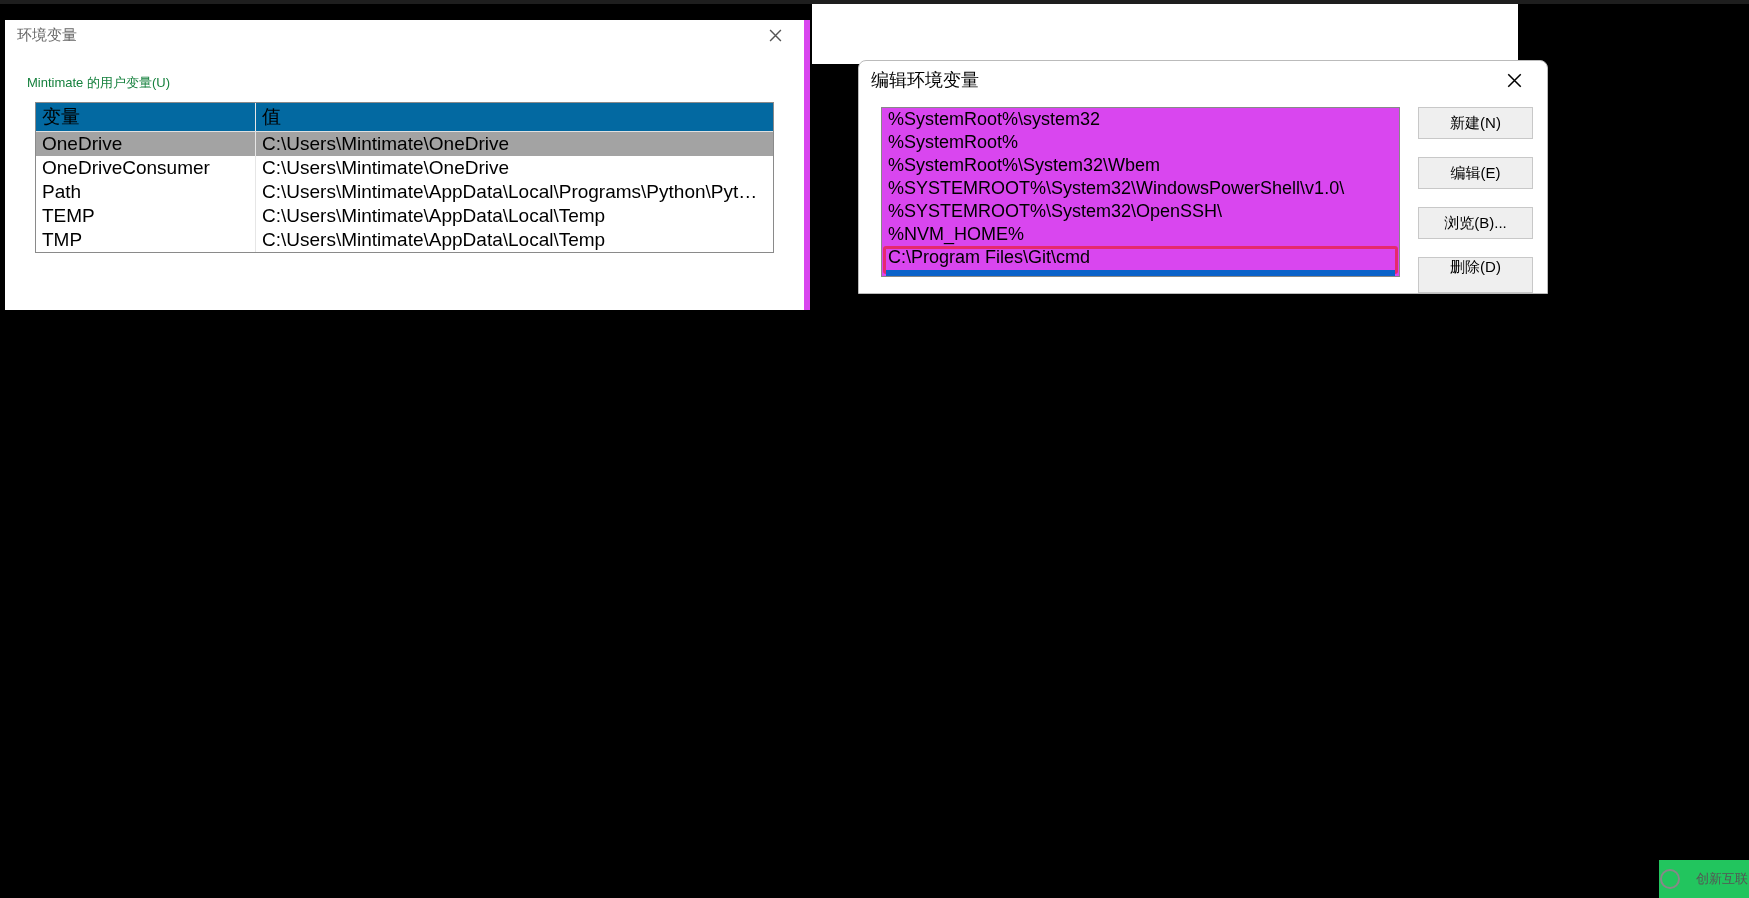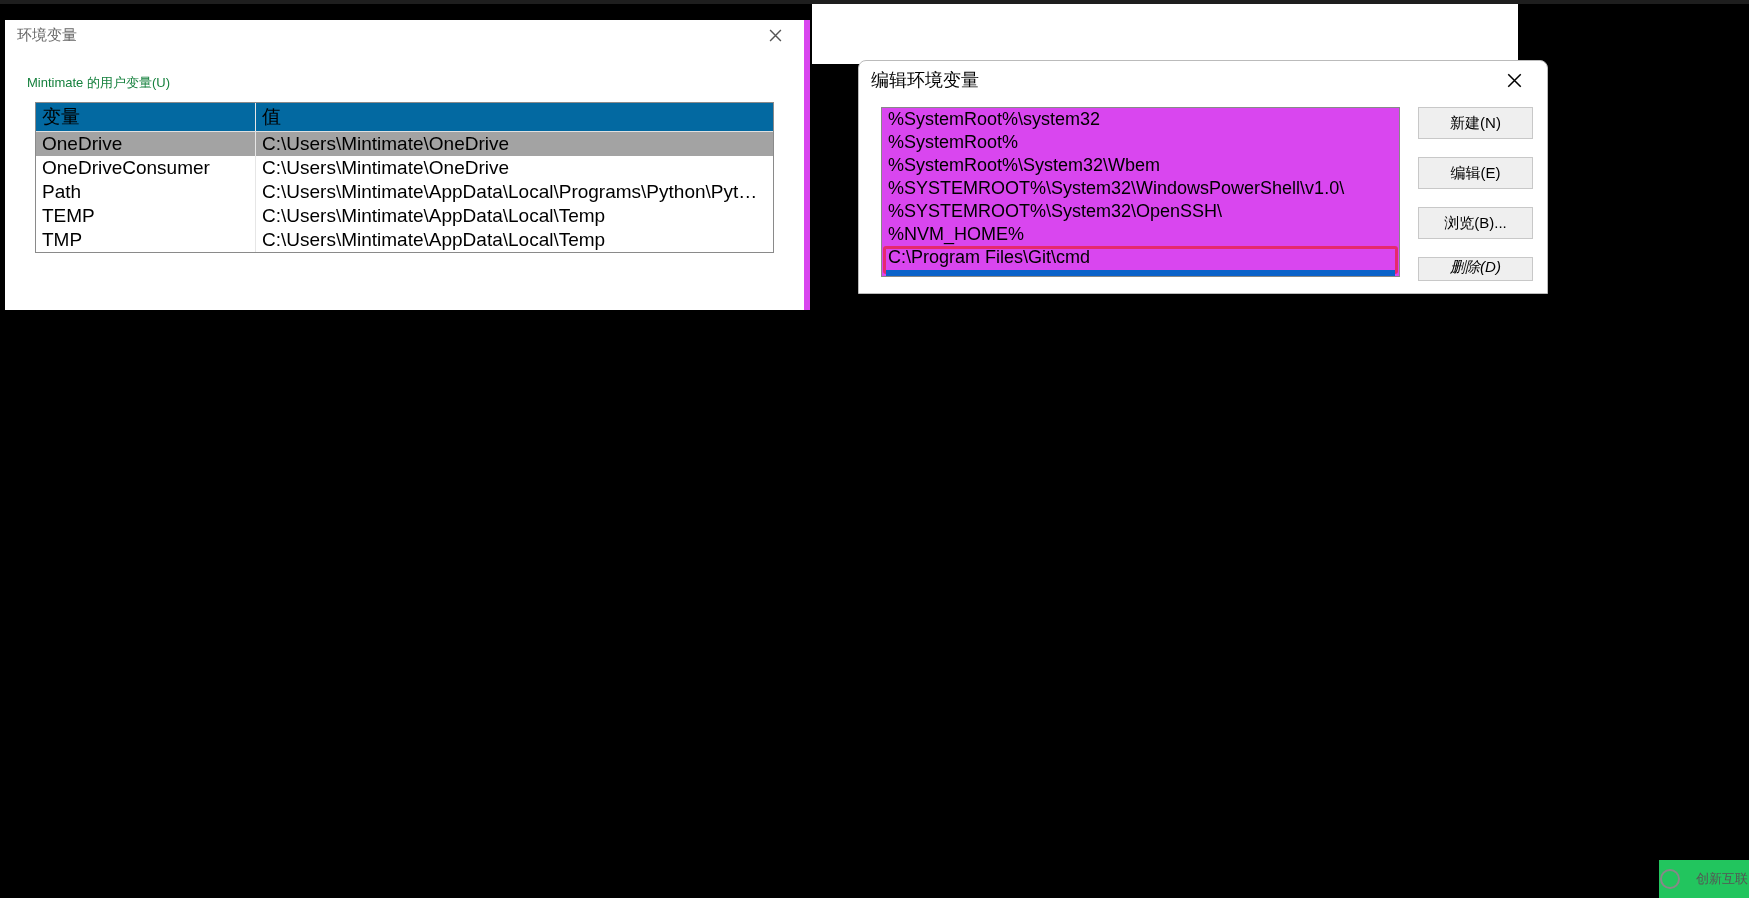--- a/index.html
+++ b/index.html
@@ -166,23 +166,22 @@
       background: #efefef;
       border: 1px solid #c8c8c8;
       font-size: 15px;
       color: #000;
       cursor: pointer;
       display: flex;
       align-items: center;
       justify-content: center;
     }
     .win-btn.cut {
-      height: 24px;
+      height: 36px;
       align-items: flex-start;
-      font-style: italic;
     }
     .watermark {
       position: absolute;
       right: 0;
       bottom: 0;
       width: 90px;
       height: 38px;
       background: #22c55e;
       display: flex;
       align-items: center;

